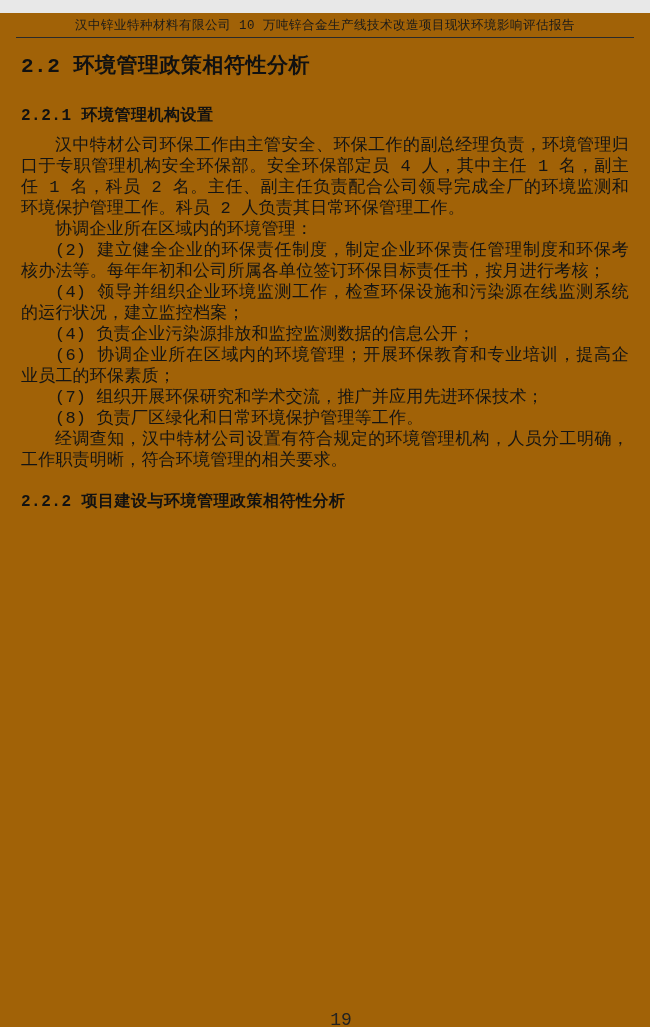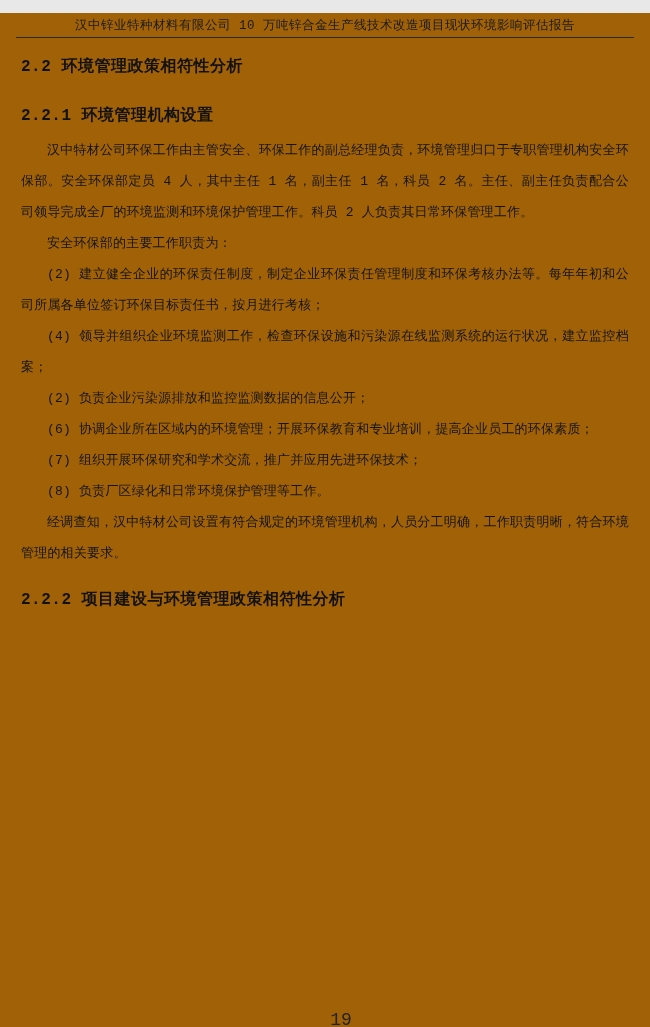--- a/index.html
+++ b/index.html
@@ -23,41 +23,41 @@
     letter-spacing: 0.5px;
   }
   .header-divider {
     margin: 3px 16px 0 16px;
     border: none;
     border-top: 1.5px solid #2a2a2a;
     height: 0;
   }
   .section-title {
     margin: 17px 21px 0 21px;
-    font-size: 16px;
+    font-size: 21px;
     font-weight: bold;
     line-height: 24px;
     letter-spacing: 0.5px;
   }
   .subsection-title {
     margin: 27px 21px 0 21px;
     font-size: 16px;
     font-weight: bold;
     line-height: 20px;
     letter-spacing: 0.5px;
   }
   .subsection-title.second {
     margin-top: 21px;
   }
   .body-block {
     margin: 9px 21px 0 21px;
   }
   .para {
-    font-size: 13px;
-    line-height: 31px;
+    font-size: 17px;
+    line-height: 21px;
     text-indent: 2em;
     text-align: justify;
     text-justify: inter-ideograph;
     color: #141414;
     letter-spacing: 0.2px;
   }
   .page-number {
     position: absolute;
     bottom: 10px;
     left: 16px;
@@ -75,24 +75,24 @@
   <div class="doc-header">汉中锌业特种材料有限公司 10 万吨锌合金生产线技术改造项目现状环境影响评估报告</div>
 
   <hr class="header-divider">
 
   <div class="section-title">2.2 环境管理政策相符性分析</div>
 
   <div class="subsection-title">2.2.1 环境管理机构设置</div>
 
   <div class="body-block">
     <p class="para">汉中特材公司环保工作由主管安全、环保工作的副总经理负责，环境管理归口于专职管理机构安全环保部。安全环保部定员 4 人，其中主任 1 名，副主任 1 名，科员 2 名。主任、副主任负责配合公司领导完成全厂的环境监测和环境保护管理工作。科员 2 人负责其日常环保管理工作。</p>
-    <p class="para">安全环保部的主要工作职责为：</p>
+    <p class="para">协调企业所在区域内的环境管理：</p>
     <p class="para">(2) 建立健全企业的环保责任制度，制定企业环保责任管理制度和环保考核办法等。每年年初和公司所属各单位签订环保目标责任书，按月进行考核；</p>
     <p class="para">(4) 领导并组织企业环境监测工作，检查环保设施和污染源在线监测系统的运行状况，建立监控档案；</p>
-    <p class="para">(2) 负责企业污染源排放和监控监测数据的信息公开；</p>
+    <p class="para">(4) 负责企业污染源排放和监控监测数据的信息公开；</p>
     <p class="para">(6) 协调企业所在区域内的环境管理；开展环保教育和专业培训，提高企业员工的环保素质；</p>
     <p class="para">(7) 组织开展环保研究和学术交流，推广并应用先进环保技术；</p>
     <p class="para">(8) 负责厂区绿化和日常环境保护管理等工作。</p>
     <p class="para">经调查知，汉中特材公司设置有符合规定的环境管理机构，人员分工明确，工作职责明晰，符合环境管理的相关要求。</p>
   </div>
 
   <div class="subsection-title second">2.2.2 项目建设与环境管理政策相符性分析</div>
 
 
   <div class="page-number">19</div>

